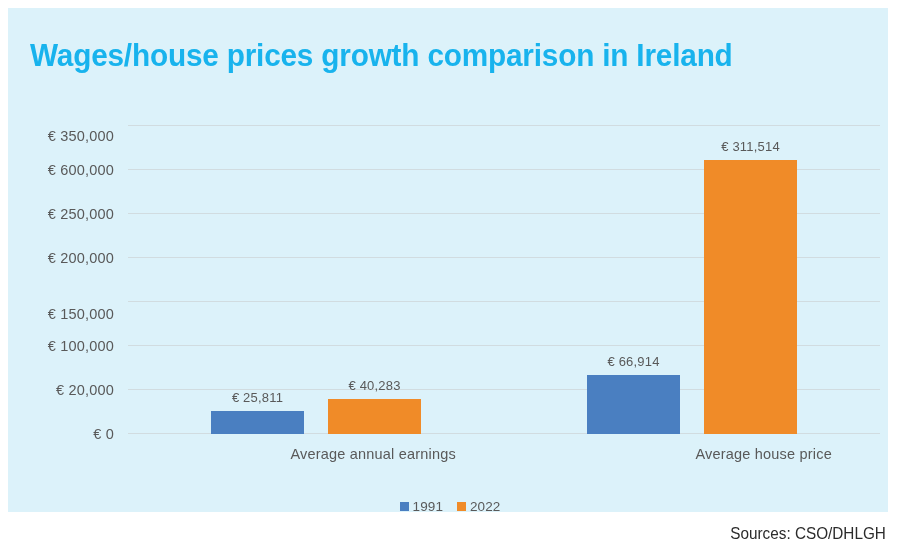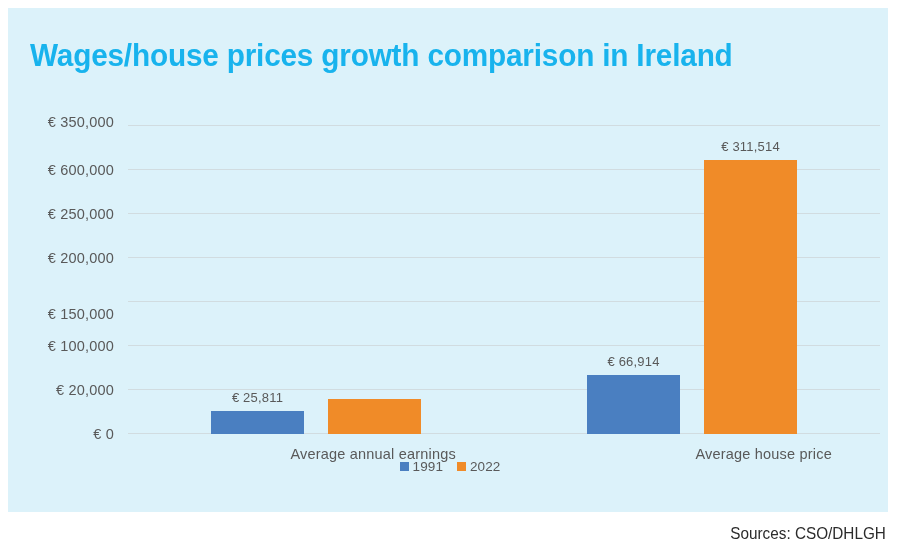--- a/index.html
+++ b/index.html
@@ -107,21 +107,21 @@
     color: #595959;
     text-align: right;
     white-space: nowrap;
     letter-spacing: 0.2px;
   }
 
   
   .legend {
     position: absolute;
     left: 0;
-    top: 459px;
+    top: 499px;
     width: 900px;
     display: flex;
     justify-content: center;
     align-items: center;
     gap: 14px;
   }
   .legend-item {
     display: flex;
     align-items: center;
     gap: 4px;
@@ -164,35 +164,36 @@
   <div class="plot-wrap">
 
     <div id="ytick-labels">
         <div class="ytick-label" style="top: 434px;">€ 0</div>
         <div class="ytick-label" style="top: 390px;">€ 20,000</div>
         <div class="ytick-label" style="top: 346px;">€ 100,000</div>
         <div class="ytick-label" style="top: 302px; margin-top: 12px;">€ 150,000</div>
         <div class="ytick-label" style="top: 258px;">€ 200,000</div>
         <div class="ytick-label" style="top: 214px;">€ 250,000</div>
         <div class="ytick-label" style="top: 170px;">€ 600,000</div>
-        <div class="ytick-label" style="top: 122px; margin-left: 8px;">€ 350,000</div>
+        <div class="ytick-label" style="top: 136px; margin-left: 8px;">€ 350,000</div>
       </div>
 
     <div class="plot-area" id="plot-area">
         <div class="gridline" style="bottom: 0px;"></div>
         <div class="gridline" style="bottom: 44px;"></div>
         <div class="gridline" style="bottom: 88px;"></div>
         <div class="gridline" style="bottom: 132px;"></div>
         <div class="gridline" style="bottom: 176px;"></div>
         <div class="gridline" style="bottom: 220px;"></div>
         <div class="gridline" style="bottom: 264px;"></div>
         <div class="gridline" style="bottom: 308px;"></div>
         <div class="bar s1991" style="left: 83px; width: 93px; height: 22.7137px; background: rgb(74, 127, 193);"></div>
         <div class="bar-label" style="left: 63px; width: 133px; bottom: 28.7137px;">€ 25,811</div>
         <div class="bar s2022" style="left: 200px; width: 93px; height: 35.449px; background: rgb(240, 139, 40);"></div>
+        <div class="bar-label" style="left: 180px; width: 133px; bottom: 41.449px;">€ 40,283</div>
         <div class="bar s1991" style="left: 459px; width: 93px; height: 58.8843px; background: rgb(74, 127, 193);"></div>
         <div class="bar-label" style="left: 439px; width: 133px; bottom: 64.8843px;">€ 66,914</div>
         <div class="bar s2022" style="left: 576px; width: 93px; height: 274.132px; background: rgb(240, 139, 40);"></div>
         <div class="bar-label" style="left: 556px; width: 133px; bottom: 280.132px;">€ 311,514</div>
       </div>
 
     <div id="cat-labels">
         <div class="cat-label" style="left: 176px; width: 280px; top: 446px;">Average annual earnings</div>
         <div class="cat-label" style="left: 552px; width: 280px; top: 446px;">Average house price</div>
       </div>

